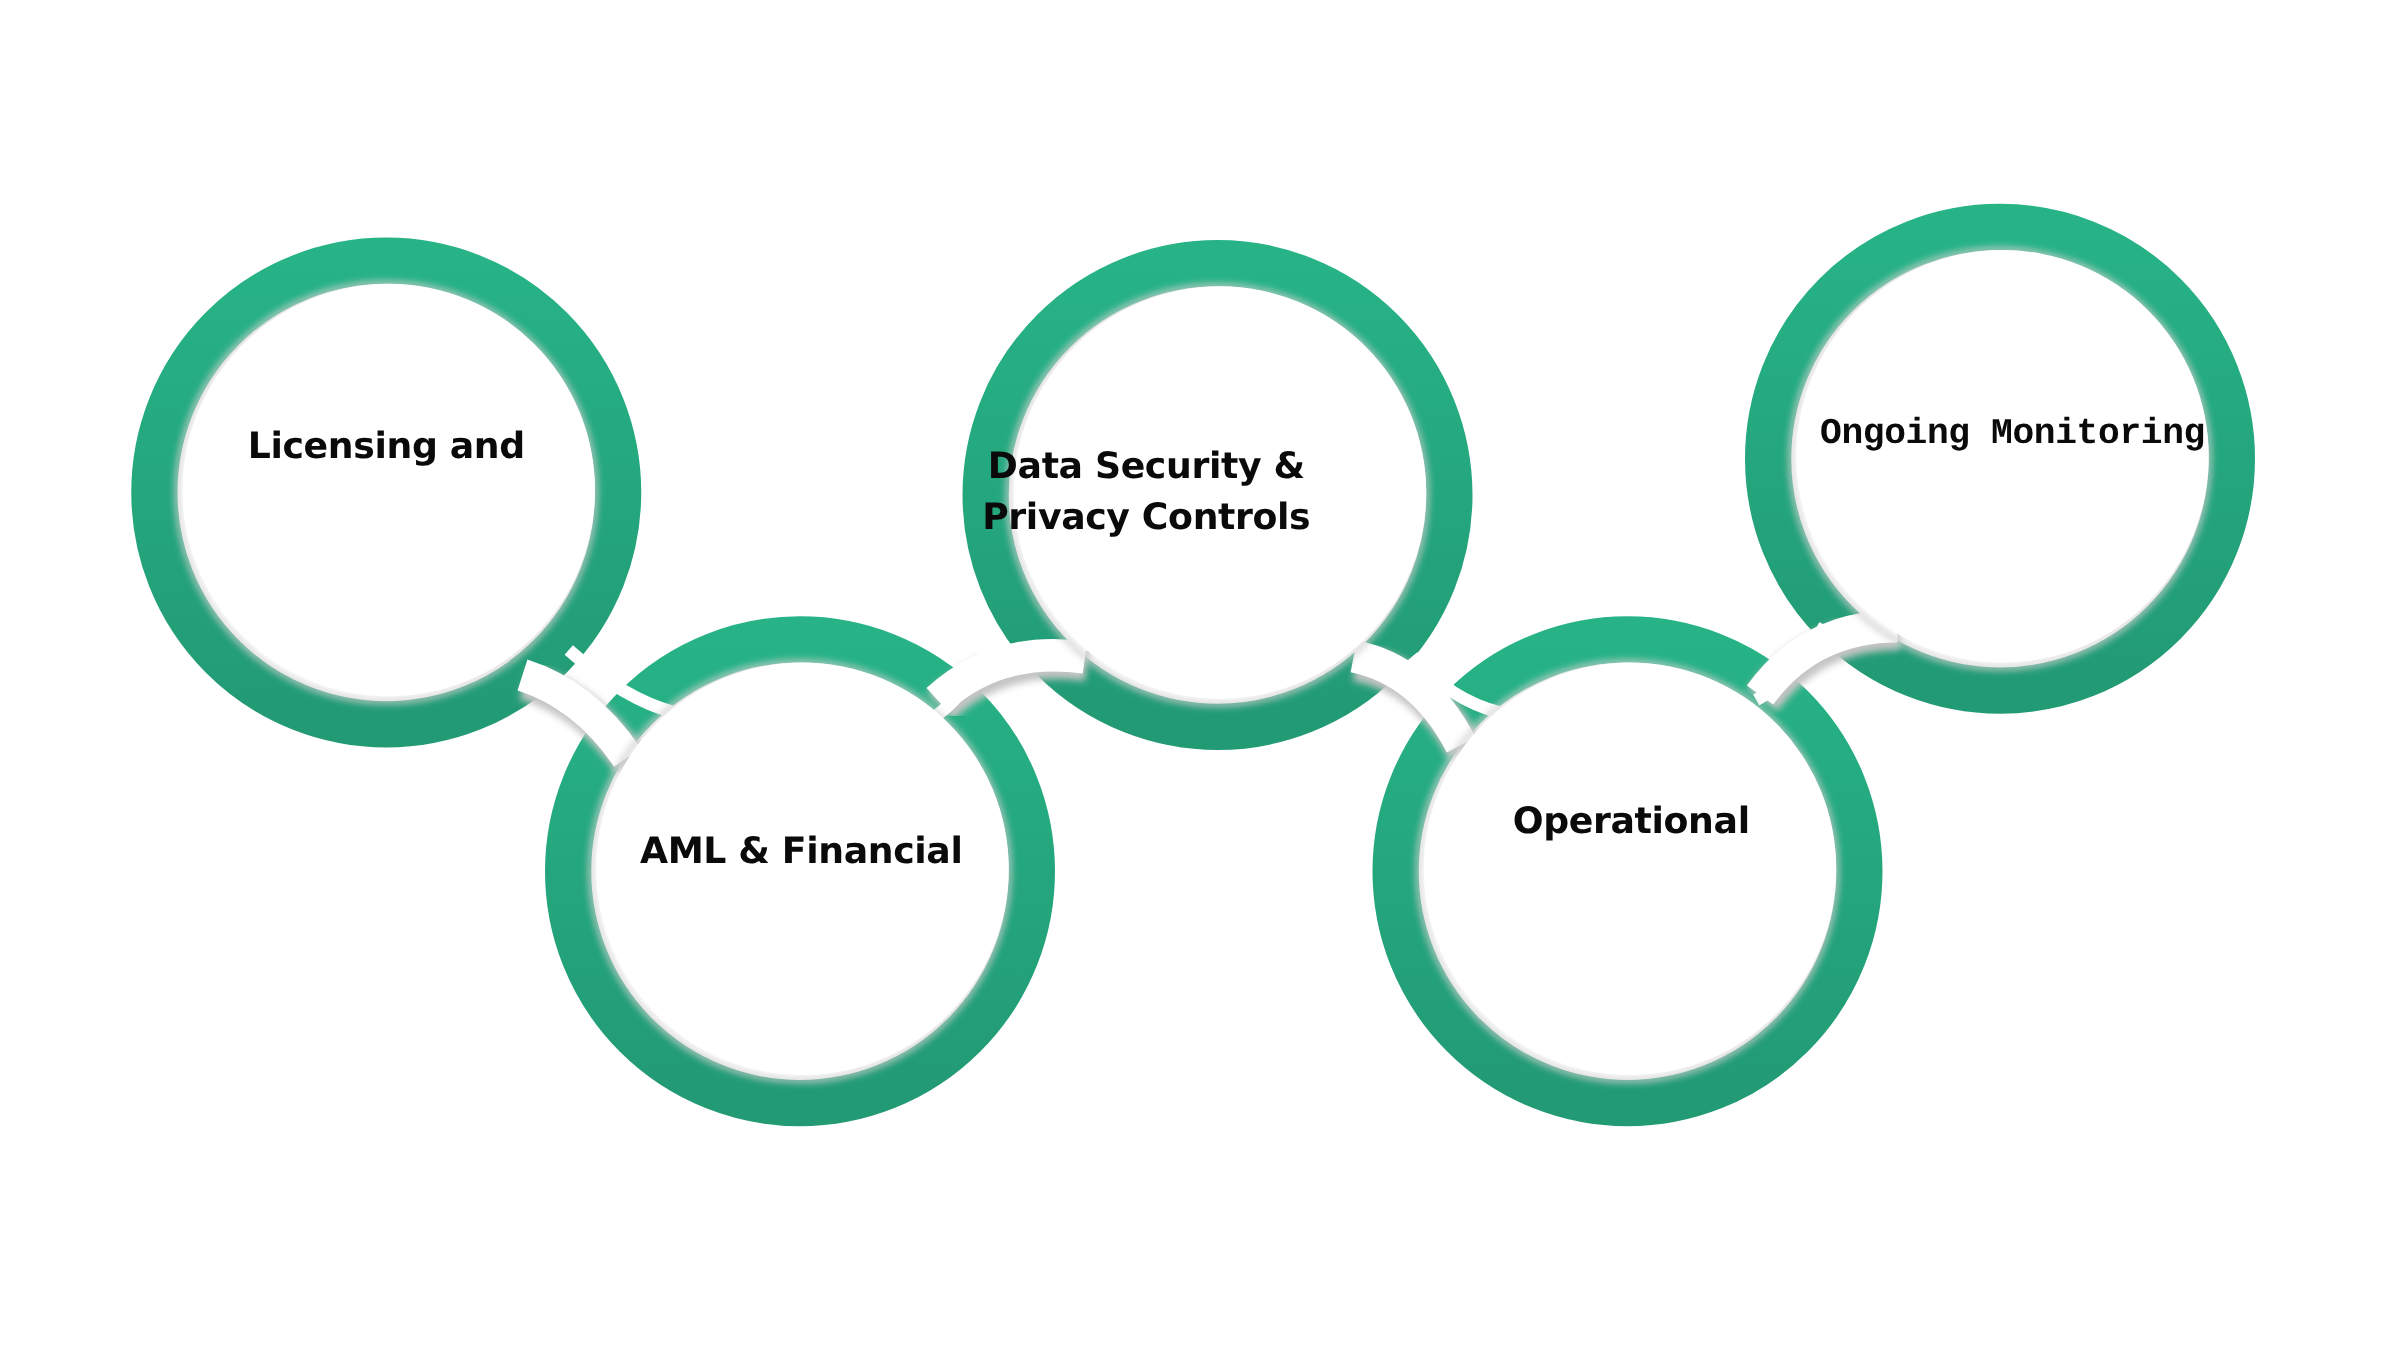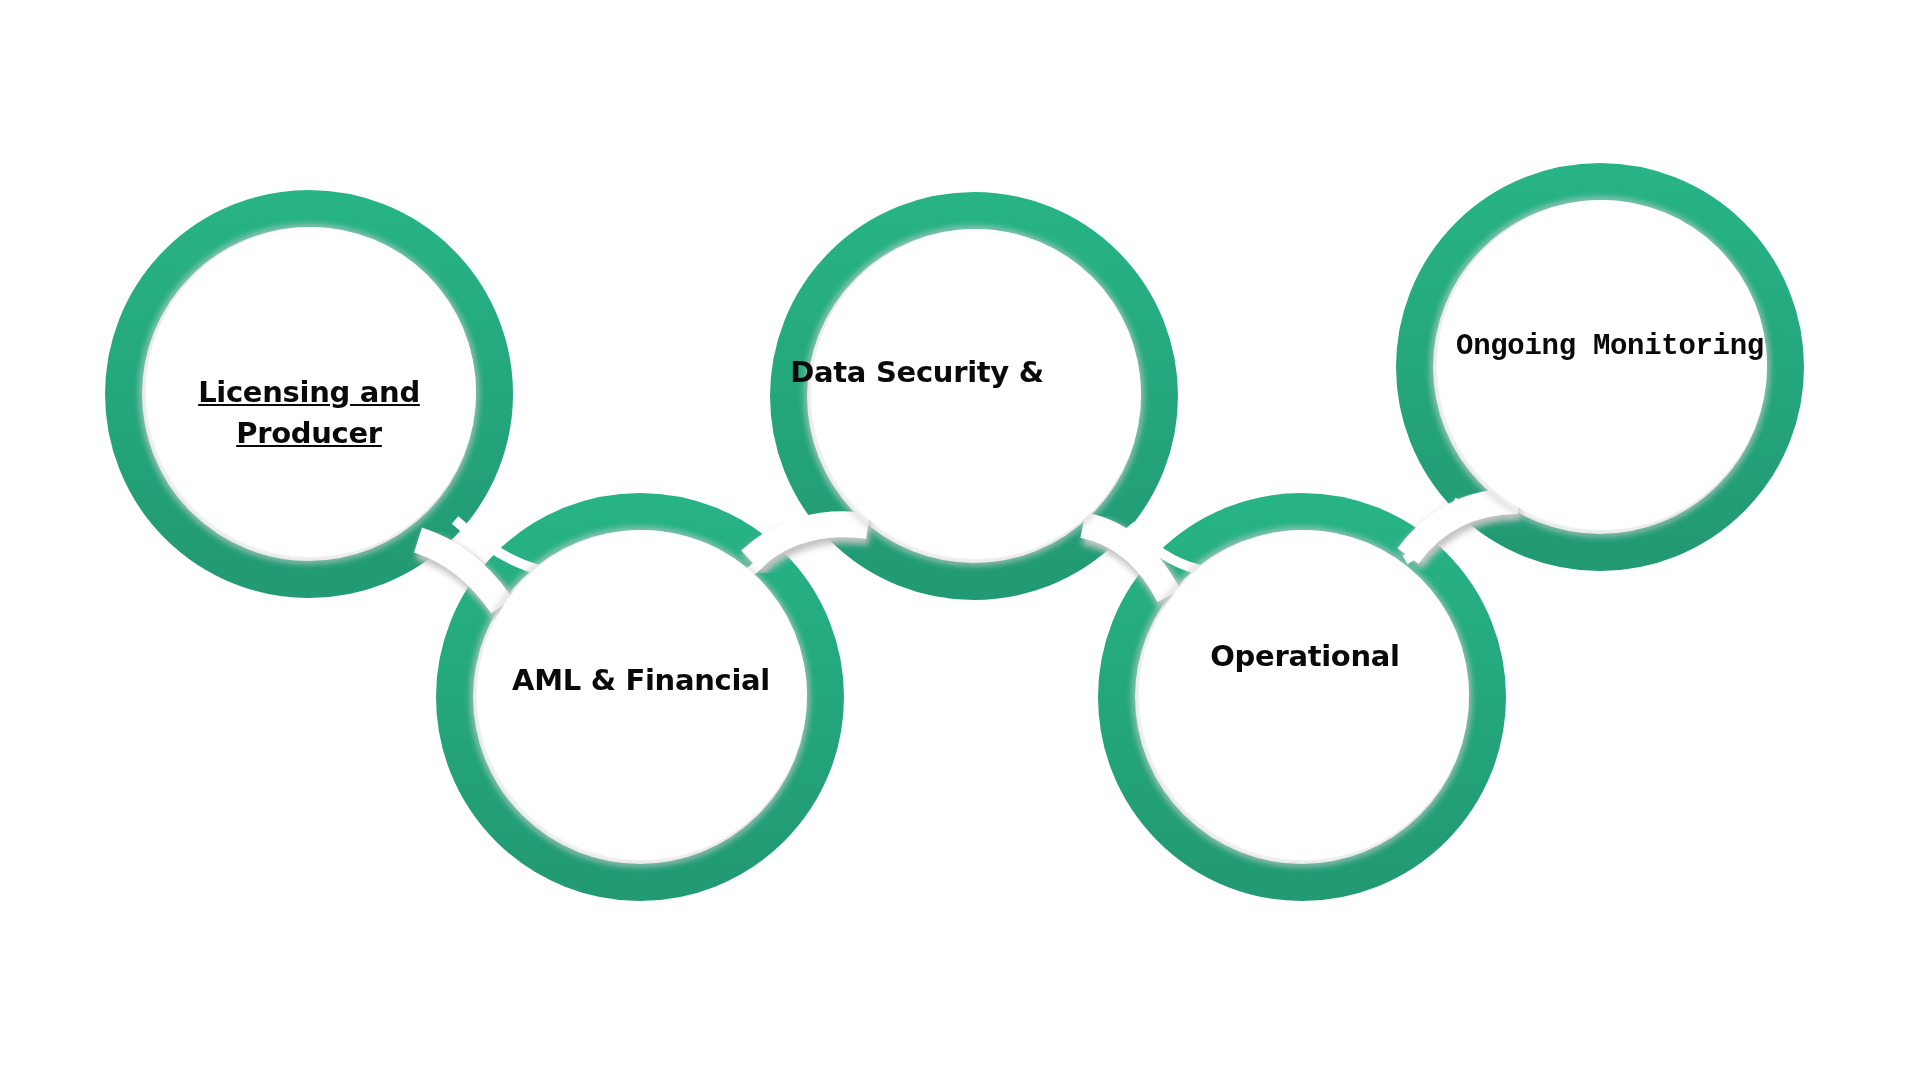--- a/index.html
+++ b/index.html
@@ -69,28 +69,28 @@
     <circle cx="1302" cy="697" r="167" fill="none" stroke="#D0D0D0" stroke-width="4" filter="url(#innerShadow)"></circle>
     <circle cx="1600" cy="367" r="167" fill="none" stroke="#D0D0D0" stroke-width="4" filter="url(#innerShadow)"></circle>
     <circle cx="311" cy="392" r="165" fill="#FFFFFF"></circle>
     <circle cx="642" cy="695" r="165" fill="#FFFFFF"></circle>
     <circle cx="976" cy="394" r="165" fill="#FFFFFF"></circle>
     <circle cx="1304" cy="695" r="165" fill="#FFFFFF"></circle>
     <circle cx="1602" cy="365" r="165" fill="#FFFFFF"></circle>
   </g>
 </svg>
 
-<div class="node-label" style="left:309px; top:372px;text-decoration:underline;">
+<div class="node-label" style="left:309px; top:336px;">
   <div>Licensing and</div>
-  <div>Producer</div>
 </div>
 <div class="node-label" style="left:641px; top:660px;">
   <div>AML &amp; Financial</div>
 </div>
 <div class="node-label" style="left:917px; top:352px;">
   <div>Data Security &amp;</div>
+  <div>Privacy Controls</div>
 </div>
 <div class="node-label" style="left:1305px; top:636px;">
   <div>Operational</div>
 </div>
 <div class="node-label" style="left:1610px; top:326px; width:320px; margin-left:-160px;font-family:Liberation Mono, monospace;">
   <div>Ongoing Monitoring</div>
 </div>
 
 </body></html>

